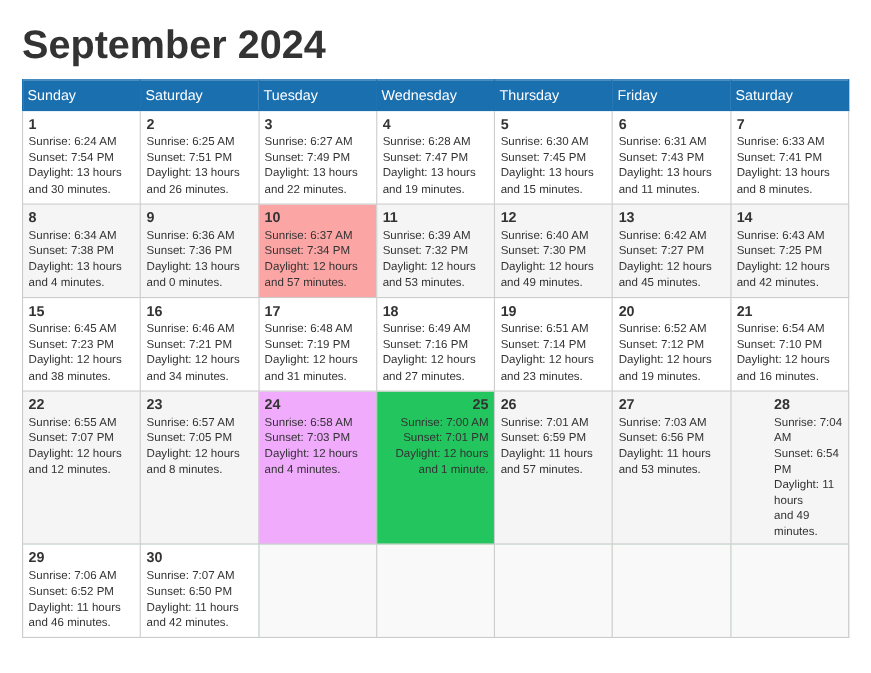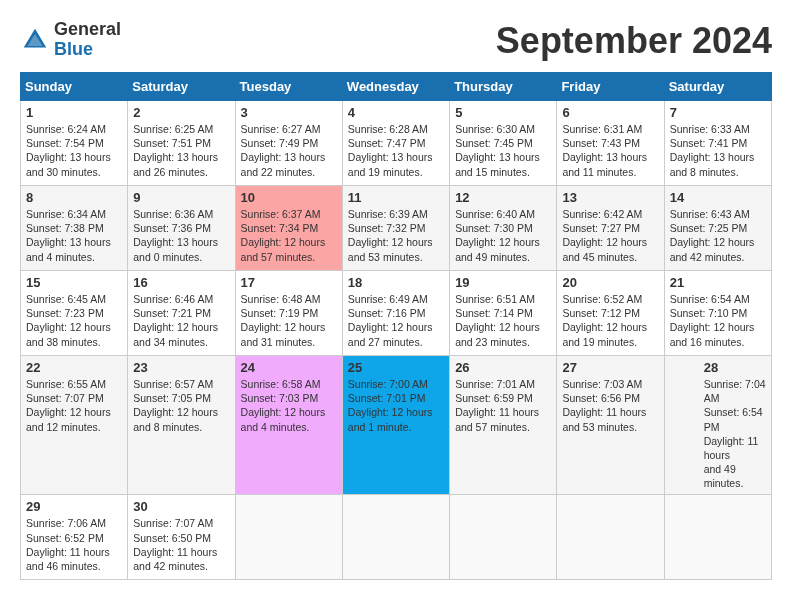--- a/index.html
+++ b/index.html
@@ -53,21 +53,21 @@
       color: #555;
     }
     .calendar {
       width: 100%;
       border-collapse: collapse;
     }
     .calendar th {
       background-color: #1a6faf;
       color: #fff;
       font-size: 13px;
-      font-weight: bold;
+      font-weight: normal;
       padding: 6px 4px;
       text-align: left;
       border: 1px solid #1a6faf;
     }
     .calendar td {
       border: 1px solid #ccc;
       vertical-align: top;
       padding: 4px 5px;
       width: calc(100% / 7);
       font-size: 10.5px;
@@ -89,30 +89,20 @@
       margin-bottom: 2px;
     }
     .empty-cell {
       background: #f9f9f9 !important;
     }
   </style>
 </head>
 <body>
 
 <div class="header">
-  <div class="logo">
-    <svg class="logo-icon" viewBox="0 0 40 40">
-      <polygon points="20,5 35,30 5,30" fill="#1a6faf"></polygon>
-      <polygon points="20,12 30,28 10,28" fill="#fff" opacity="0.3"></polygon>
-    </svg>
-    <div class="logo-text">
-      <span class="logo-general">General</span>
-      <span class="logo-blue">Blue</span>
-    </div>
-  </div>
   <div class="title-block">
     <div class="month-year">September 2024</div>
   </div>
 </div>
 
 <table class="calendar">
   <thead>
     <tr>
     <th>Sunday</th>
         <th>Saturday</th>
@@ -292,21 +282,21 @@
 Daylight: 12 hours
 and 8 minutes.</div>
         </td>
         <td style="background: #f0abfc;">
           <span class="day-num">24</span>
           <div style="white-space: pre-line; line-height: 1.35;">Sunrise: 6:58 AM
 Sunset: 7:03 PM
 Daylight: 12 hours
 and 4 minutes.</div>
         </td>
-        <td style="background: #0ea5e9;">
+        <td style="background: #22c55e; text-align: right;">
           <span class="day-num">25</span>
           <div style="white-space: pre-line; line-height: 1.35;">Sunrise: 7:00 AM
 Sunset: 7:01 PM
 Daylight: 12 hours
 and 1 minute.</div>
         </td>
         <td style="background: rgb(245, 245, 245);">
           <span class="day-num">26</span>
           <div style="white-space: pre-line; line-height: 1.35;">Sunrise: 7:01 AM
 Sunset: 6:59 PM

